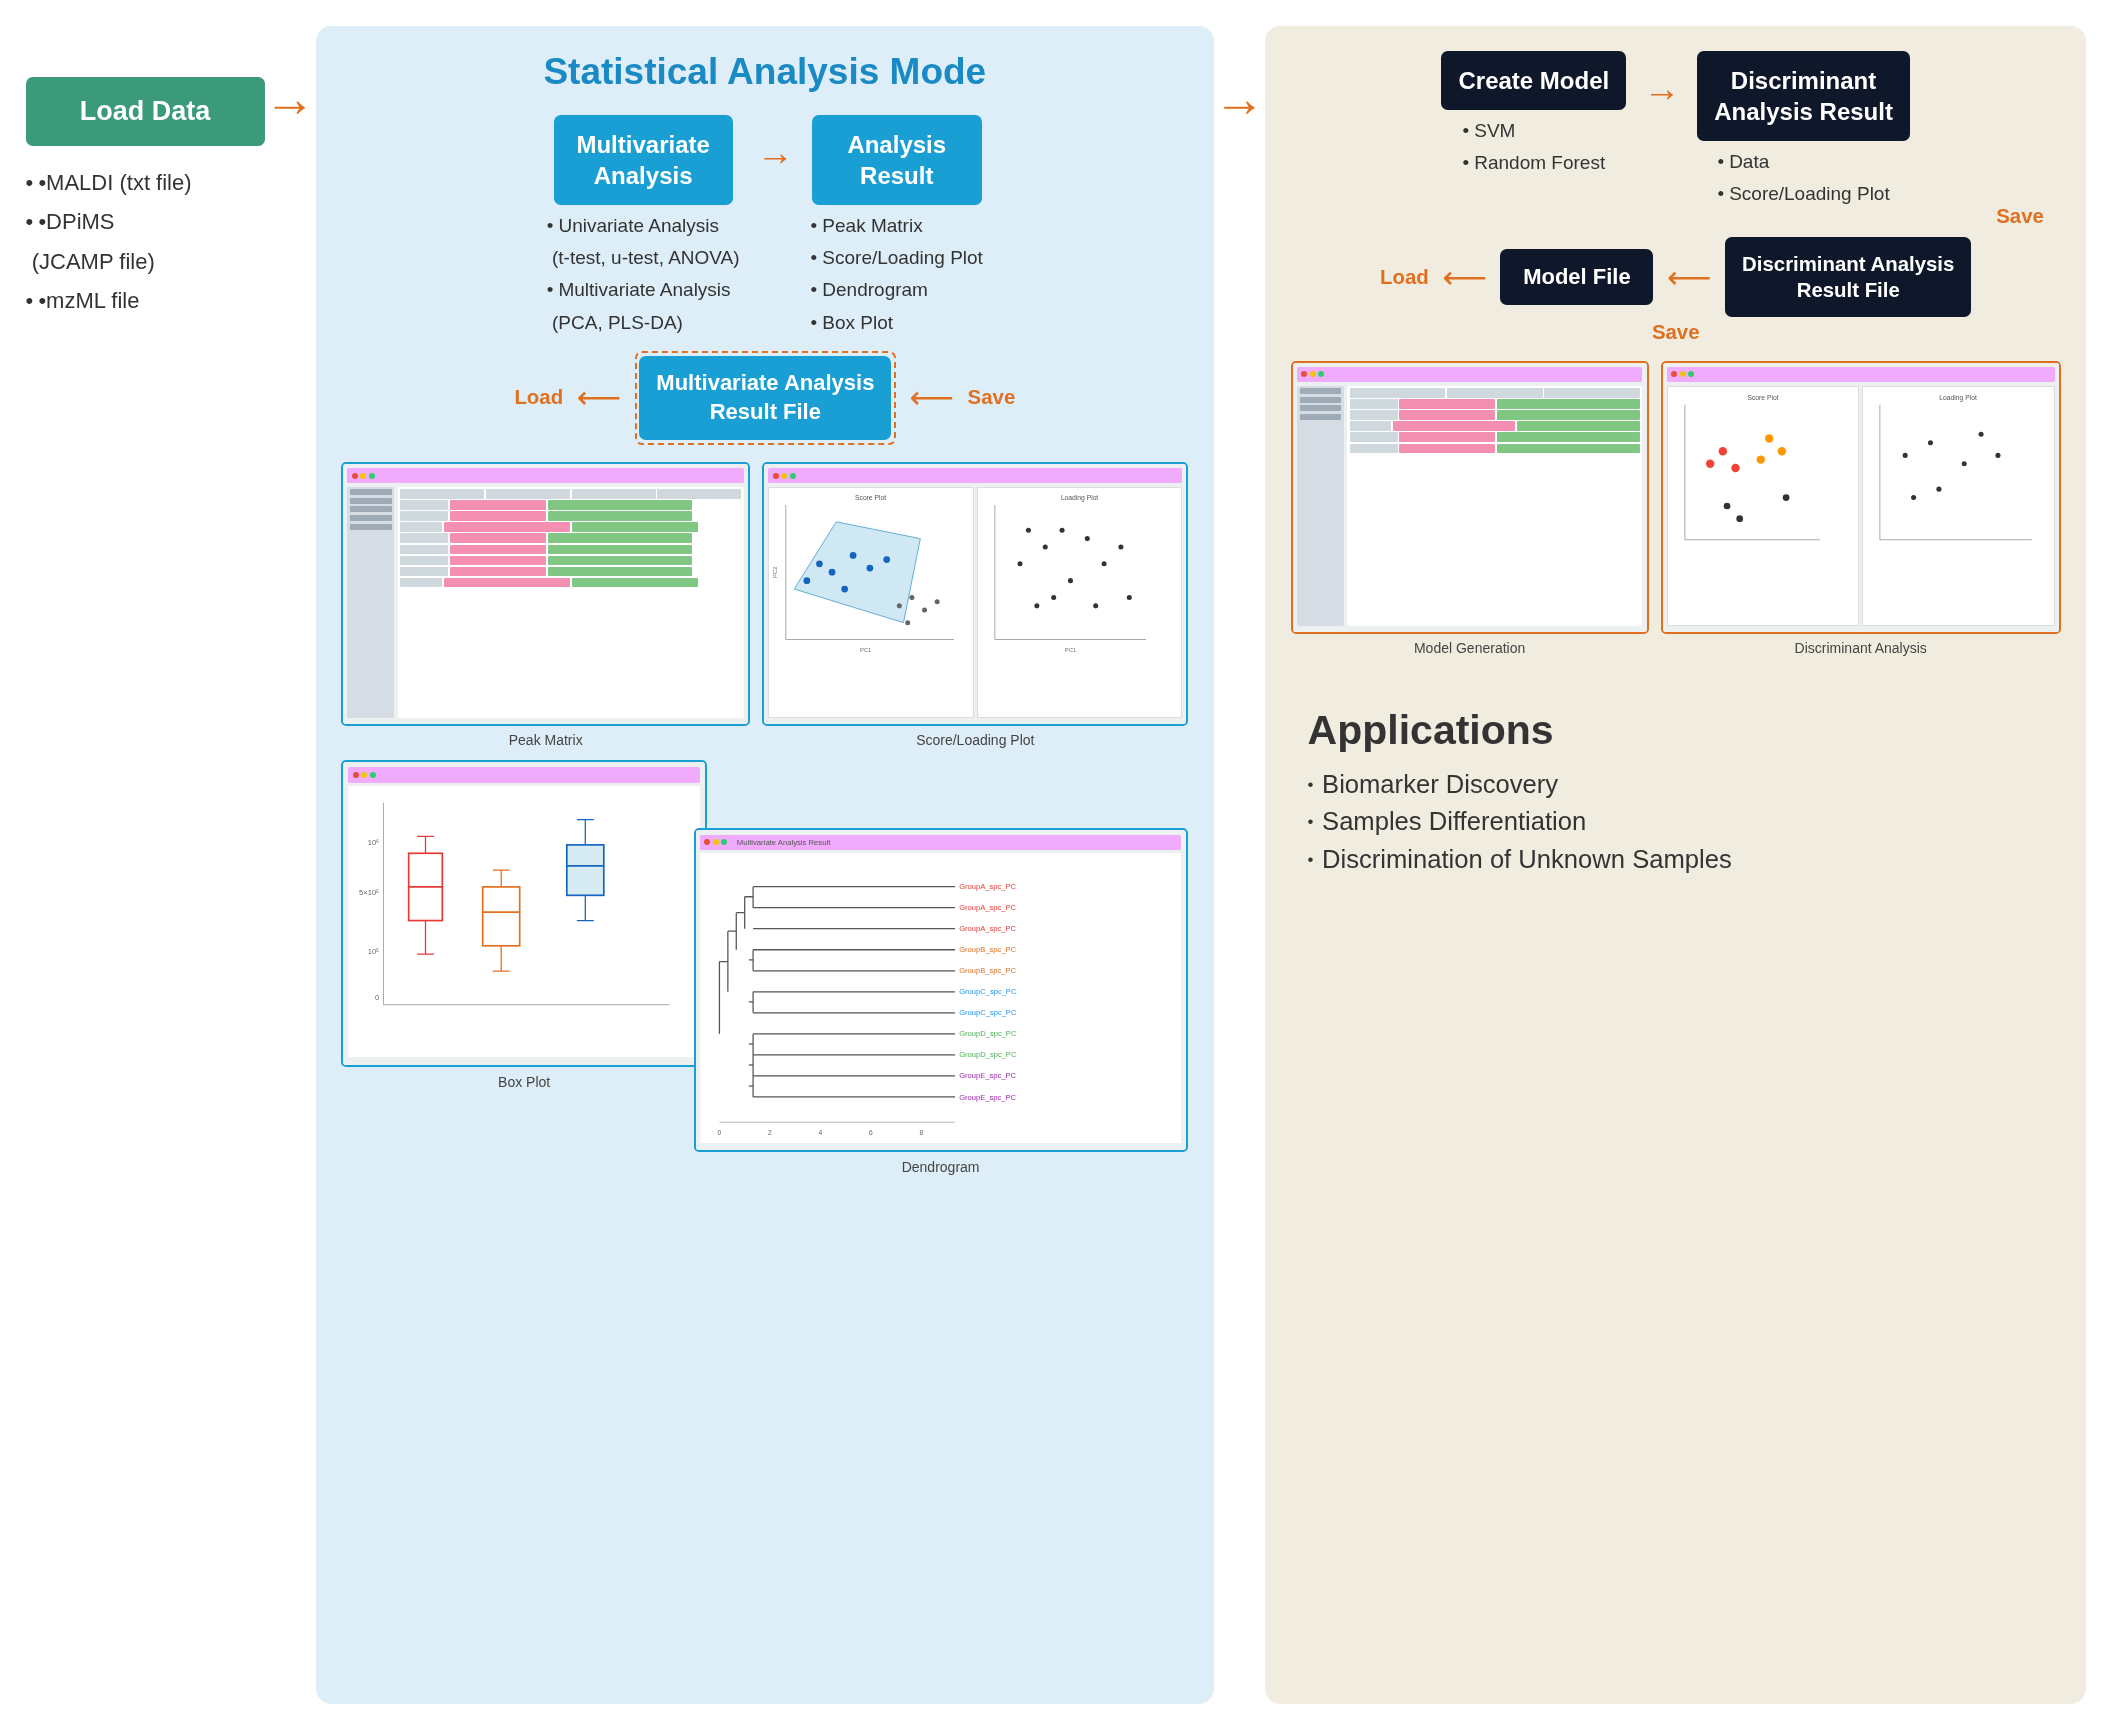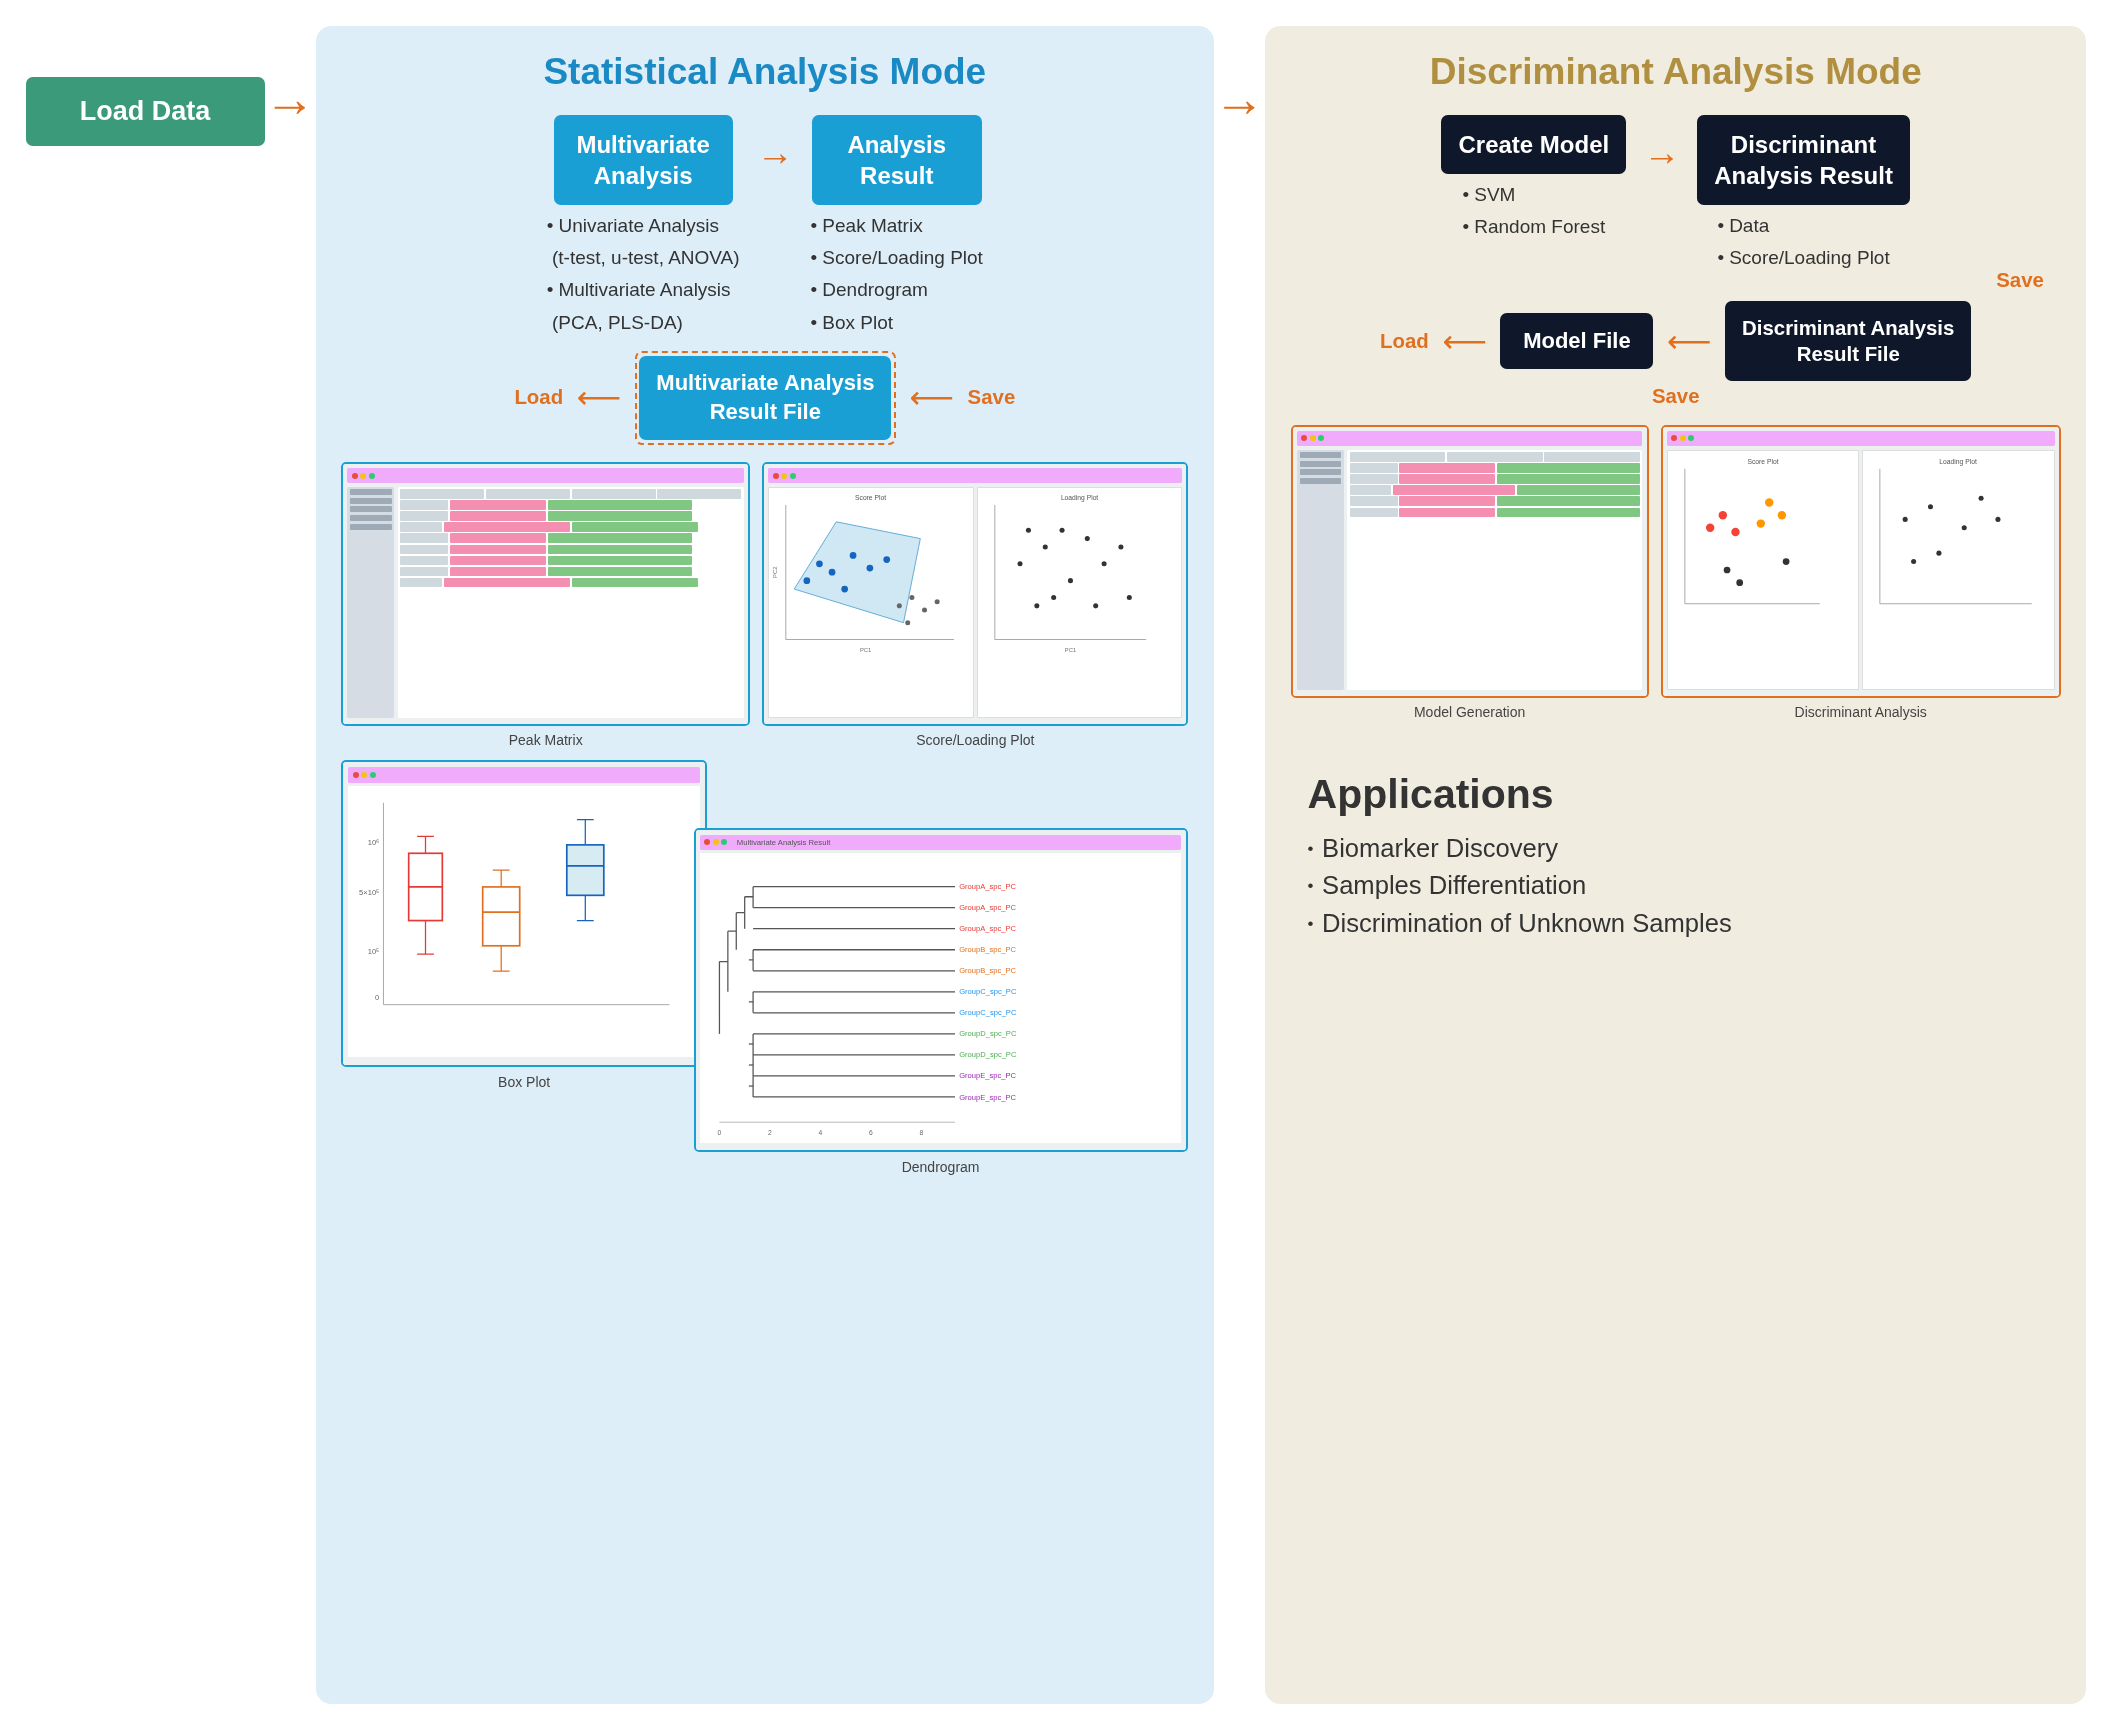--- a/index.html
+++ b/index.html
@@ -270,20 +270,25 @@
     }
 
   </style>
 </head>
 <body>
 
 <div class="page-wrapper">
 
   <div class="left-col">
     <div class="fc-box-blue" style="background:#3a9a7a; font-size:27px; padding:17px 24px; margin-bottom:17px;">Load Data</div>
+    <div class="fc-items">
+      <p style="padding:0; line-height:1.8; font-size:22px;">•MALDI (txt file)</p>
+      <p style="padding:0; line-height:1.8; font-size:22px;">•DPiMS<br>&nbsp;(JCAMP file)</p>
+      <p style="padding:0; line-height:1.8; font-size:22px;">•mzML file</p>
+    </div>
   </div>
 
   <div class="big-arrow">→</div>
 
   <div class="stat-panel">
     <div class="fc-header fc-blue">Statistical Analysis Mode</div>
 
     <div class="fc-row" style="justify-content:center; align-items:flex-start; gap:17px;">
 
       <div class="fc-col">
@@ -585,21 +590,20 @@
           </div>
           <div class="ss-label">Dendrogram</div>
         </div>
       </div>
     </div>
   </div>
 
   <div class="big-arrow-between">→</div>
 
   <div class="disc-panel">
-    <div class="fc-header fc-gold">Discriminant Analysis Mode</div>
 
     <div class="fc-row" style="justify-content:center; align-items:flex-start; gap:17px;">
       <div class="fc-col">
         <div class="fc-box-gold" style="min-width:170px;">Create Model</div>
         <div class="fc-items" style="font-size:19px;">
           <p>SVM</p>
           <p>Random Forest</p>
         </div>
       </div>
 

